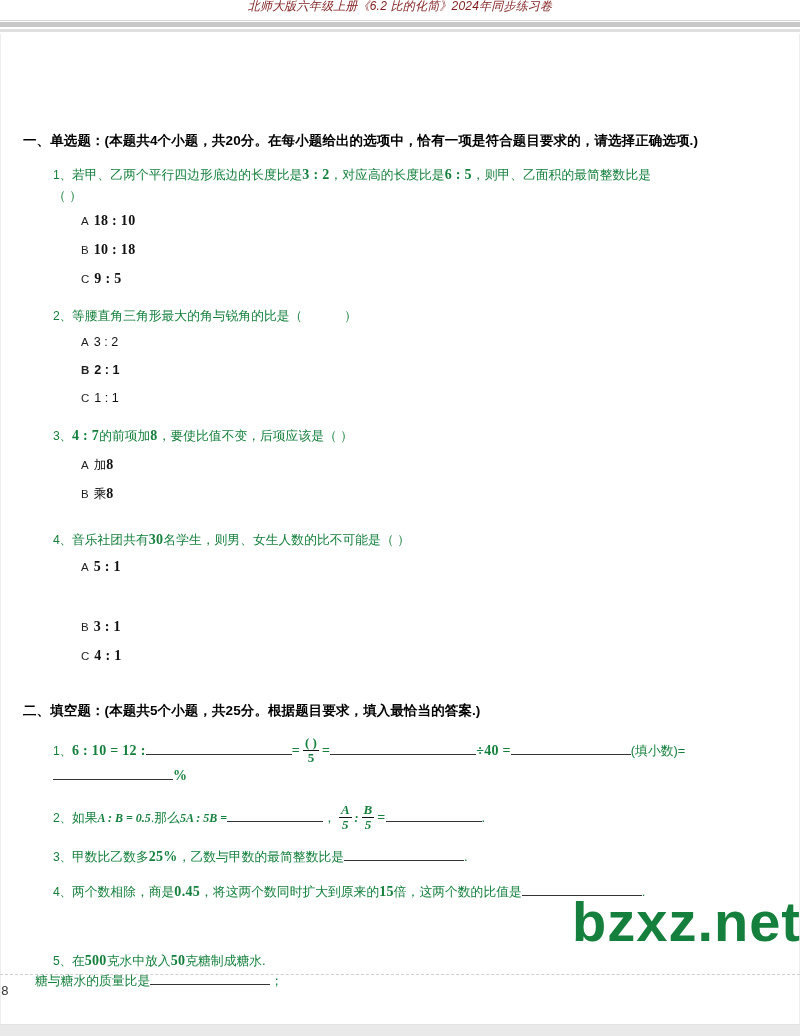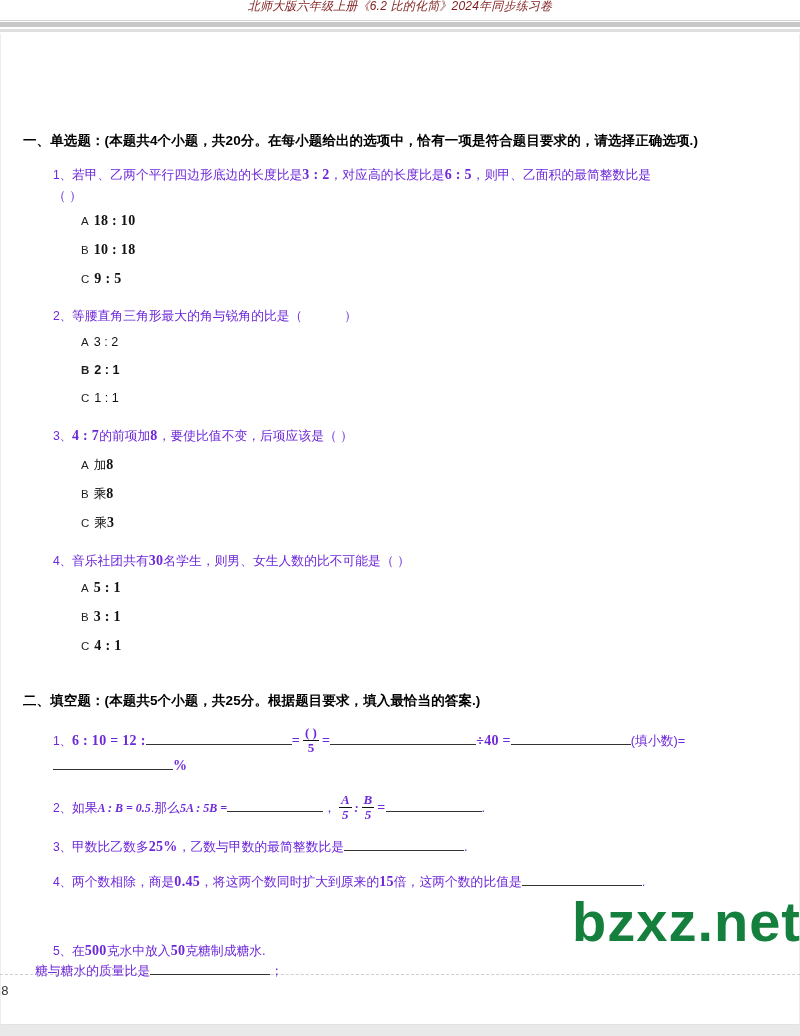--- a/index.html
+++ b/index.html
@@ -110,21 +110,21 @@
     font-weight: bold;
     color: #000;
     margin: 0;
     letter-spacing: .1px;
     white-space: nowrap;
   }
 
   
   .q {
     font-size: 12.8px;
-    color: #6d28d9;
+    color: #15803d;
     line-height: 1.55;
   }
   .q-num {
     font-size: 12.2px;
   }
   .opt {
     font-size: 12.6px;
     color: #111;
     line-height: 1.5;
   }
@@ -295,34 +295,31 @@
     </div>
     <div style="height:7px;"></div>
     <div class="opt" style="padding-left:58px;">
       <span class="opt-letter">A</span><span>加</span><span class="m">8</span>
     </div>
     <div style="height:8px;"></div>
     <div class="opt" style="padding-left:58px;">
       <span class="opt-letter">B</span><span>乘</span><span class="m">8</span>
     </div>
     <div style="height:8px;"></div>
-    <div class="opt" style="padding-left:58px;">
-      <span class="opt-letter">C</span><span>乘</span><span class="m">3</span>
-    </div>
 
     <div style="height:17px;"></div>
     <div class="q" style="padding-left:30px;">
       <span class="q-num">4、</span><span>音乐社团共有</span><span class="m">30</span><span>名学生，则男、女生人数的比不可能是（ ）</span>
     </div>
     <div style="height:6px;"></div>
     <div class="opt" style="padding-left:58px;">
       <span class="opt-letter">A</span><span class="m">5 : 1</span>
     </div>
     <div style="height:8px;"></div>
-    <div class="opt" style="padding-left:58px;">
+    <div class="opt" style="padding-left:58px;margin-top:31px;">
       <span class="opt-letter">B</span><span class="m">3 : 1</span>
     </div>
     <div style="height:8px;"></div>
     <div class="opt" style="padding-left:58px;">
       <span class="opt-letter">C</span><span class="m">4 : 1</span>
     </div>
 
     <div style="height:36px;"></div>
     <div class="section-head">二、填空题：(本题共5个小题，共25分。根据题目要求，填入最恰当的答案.)</div>
 

